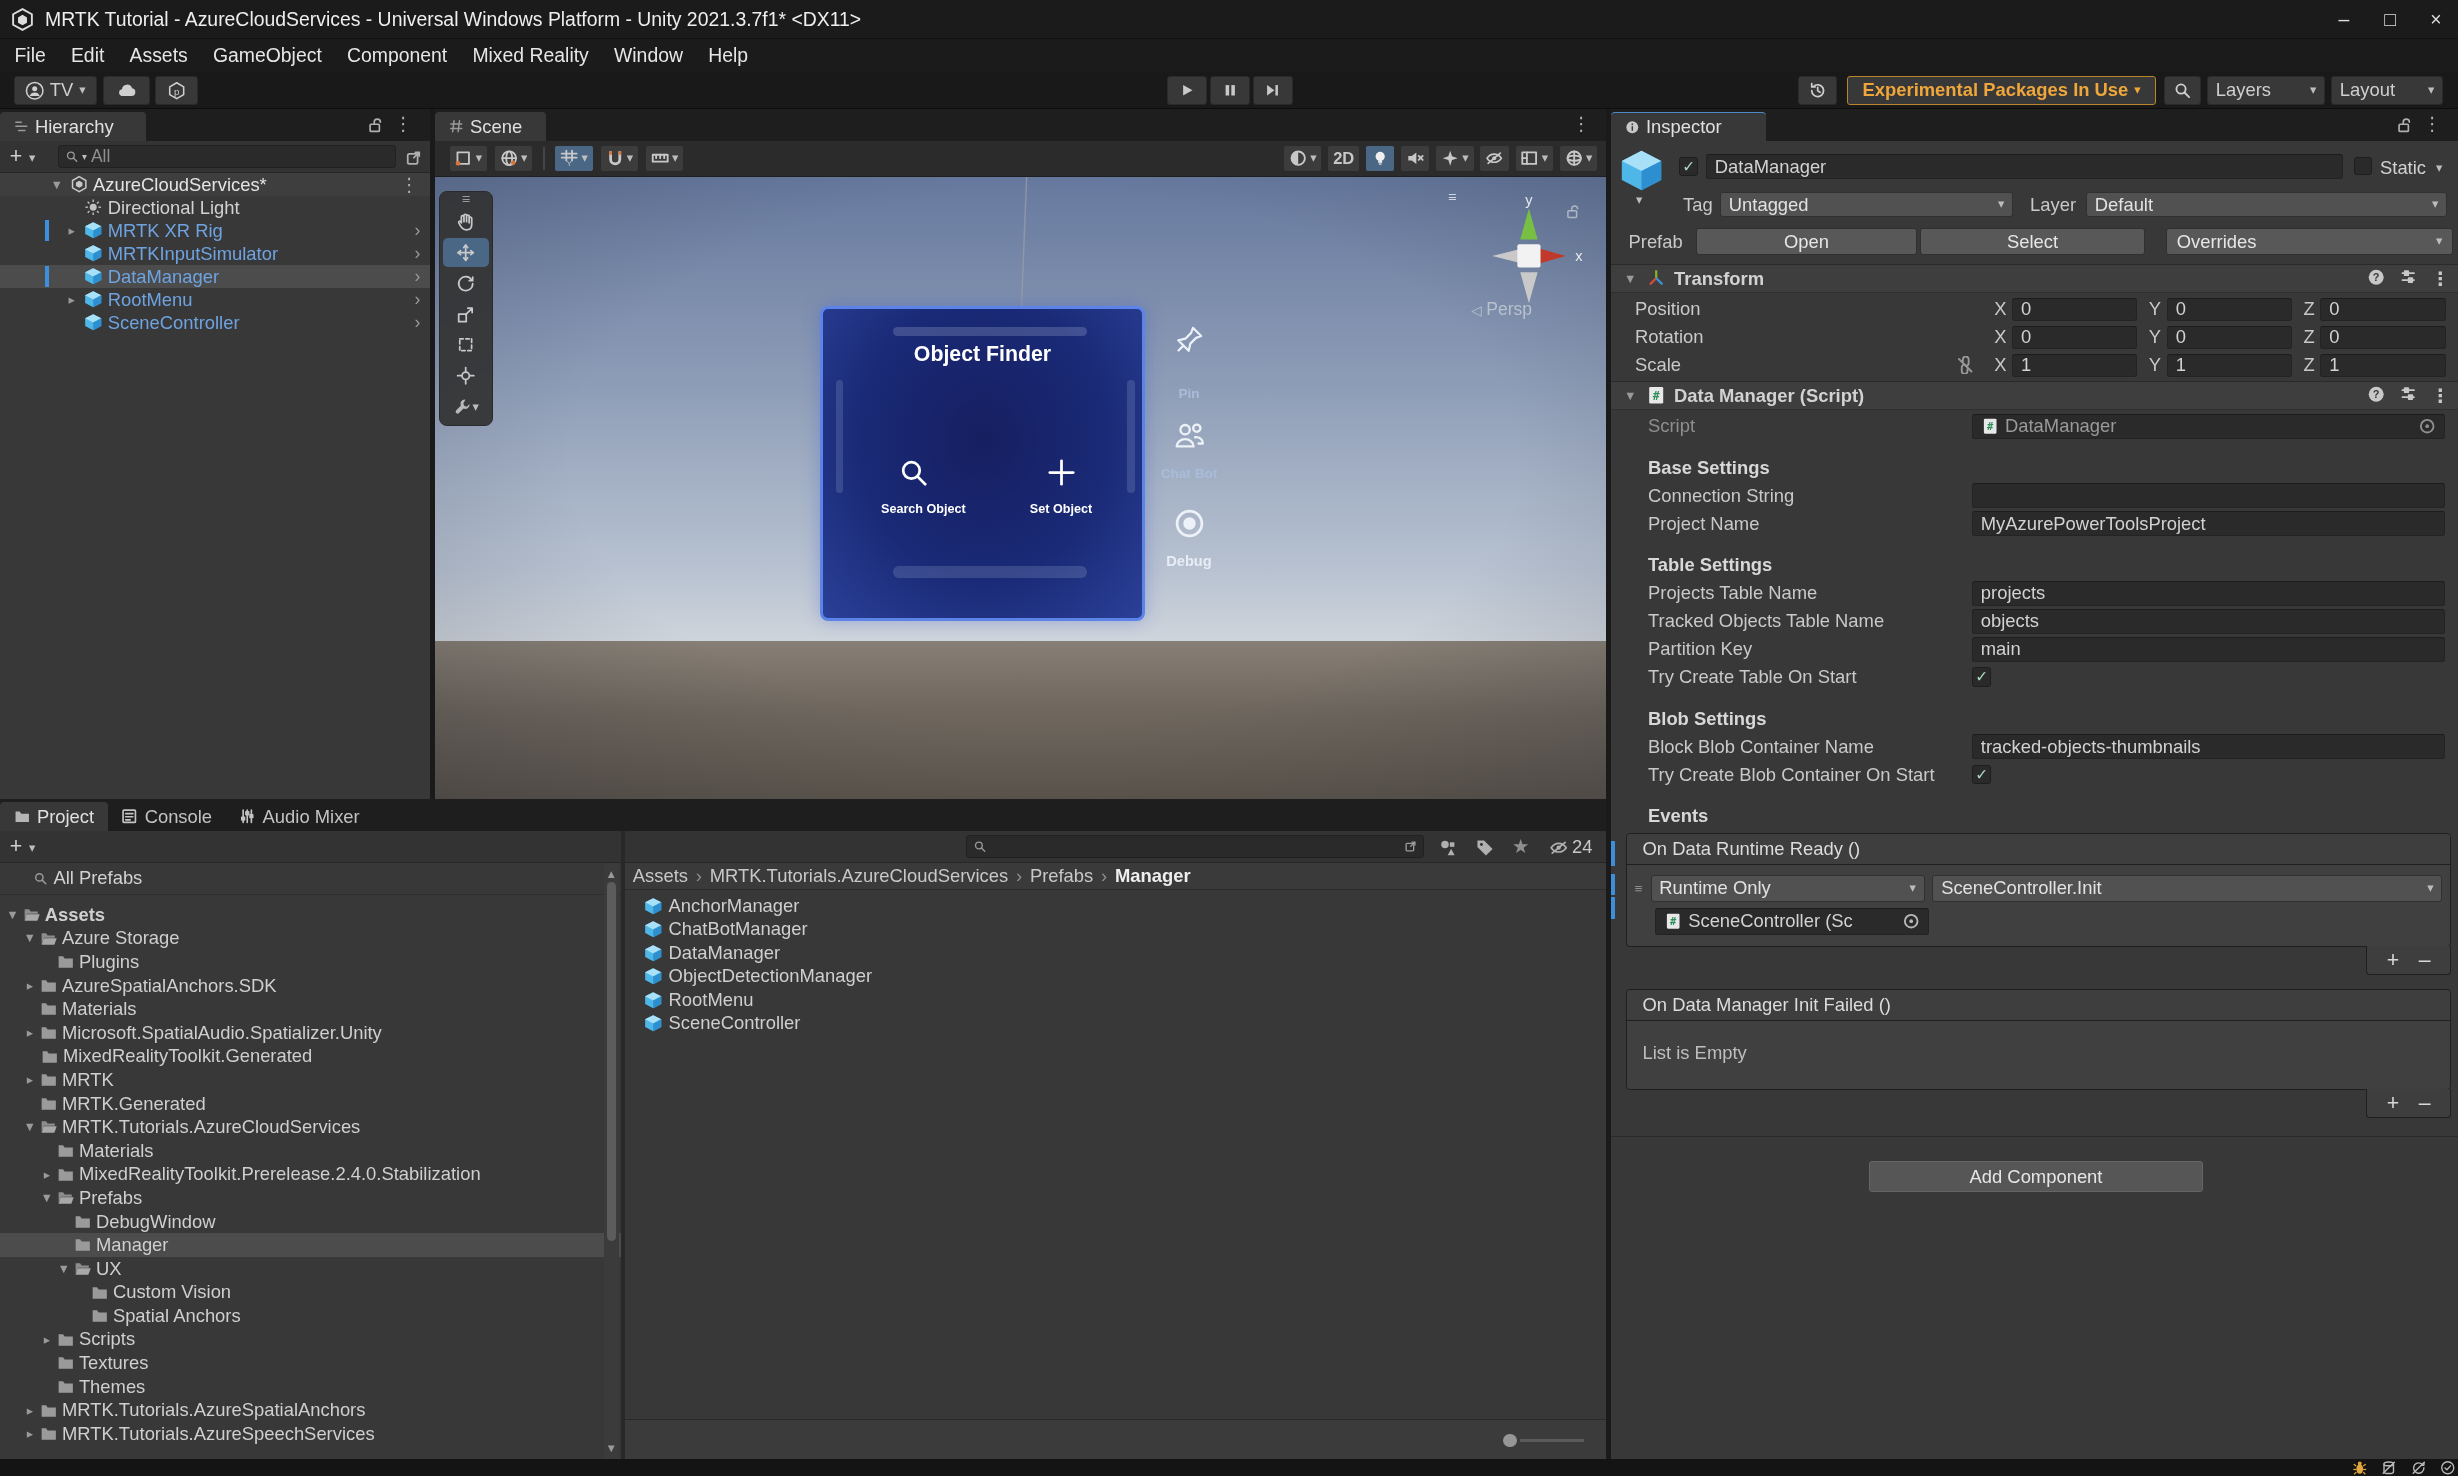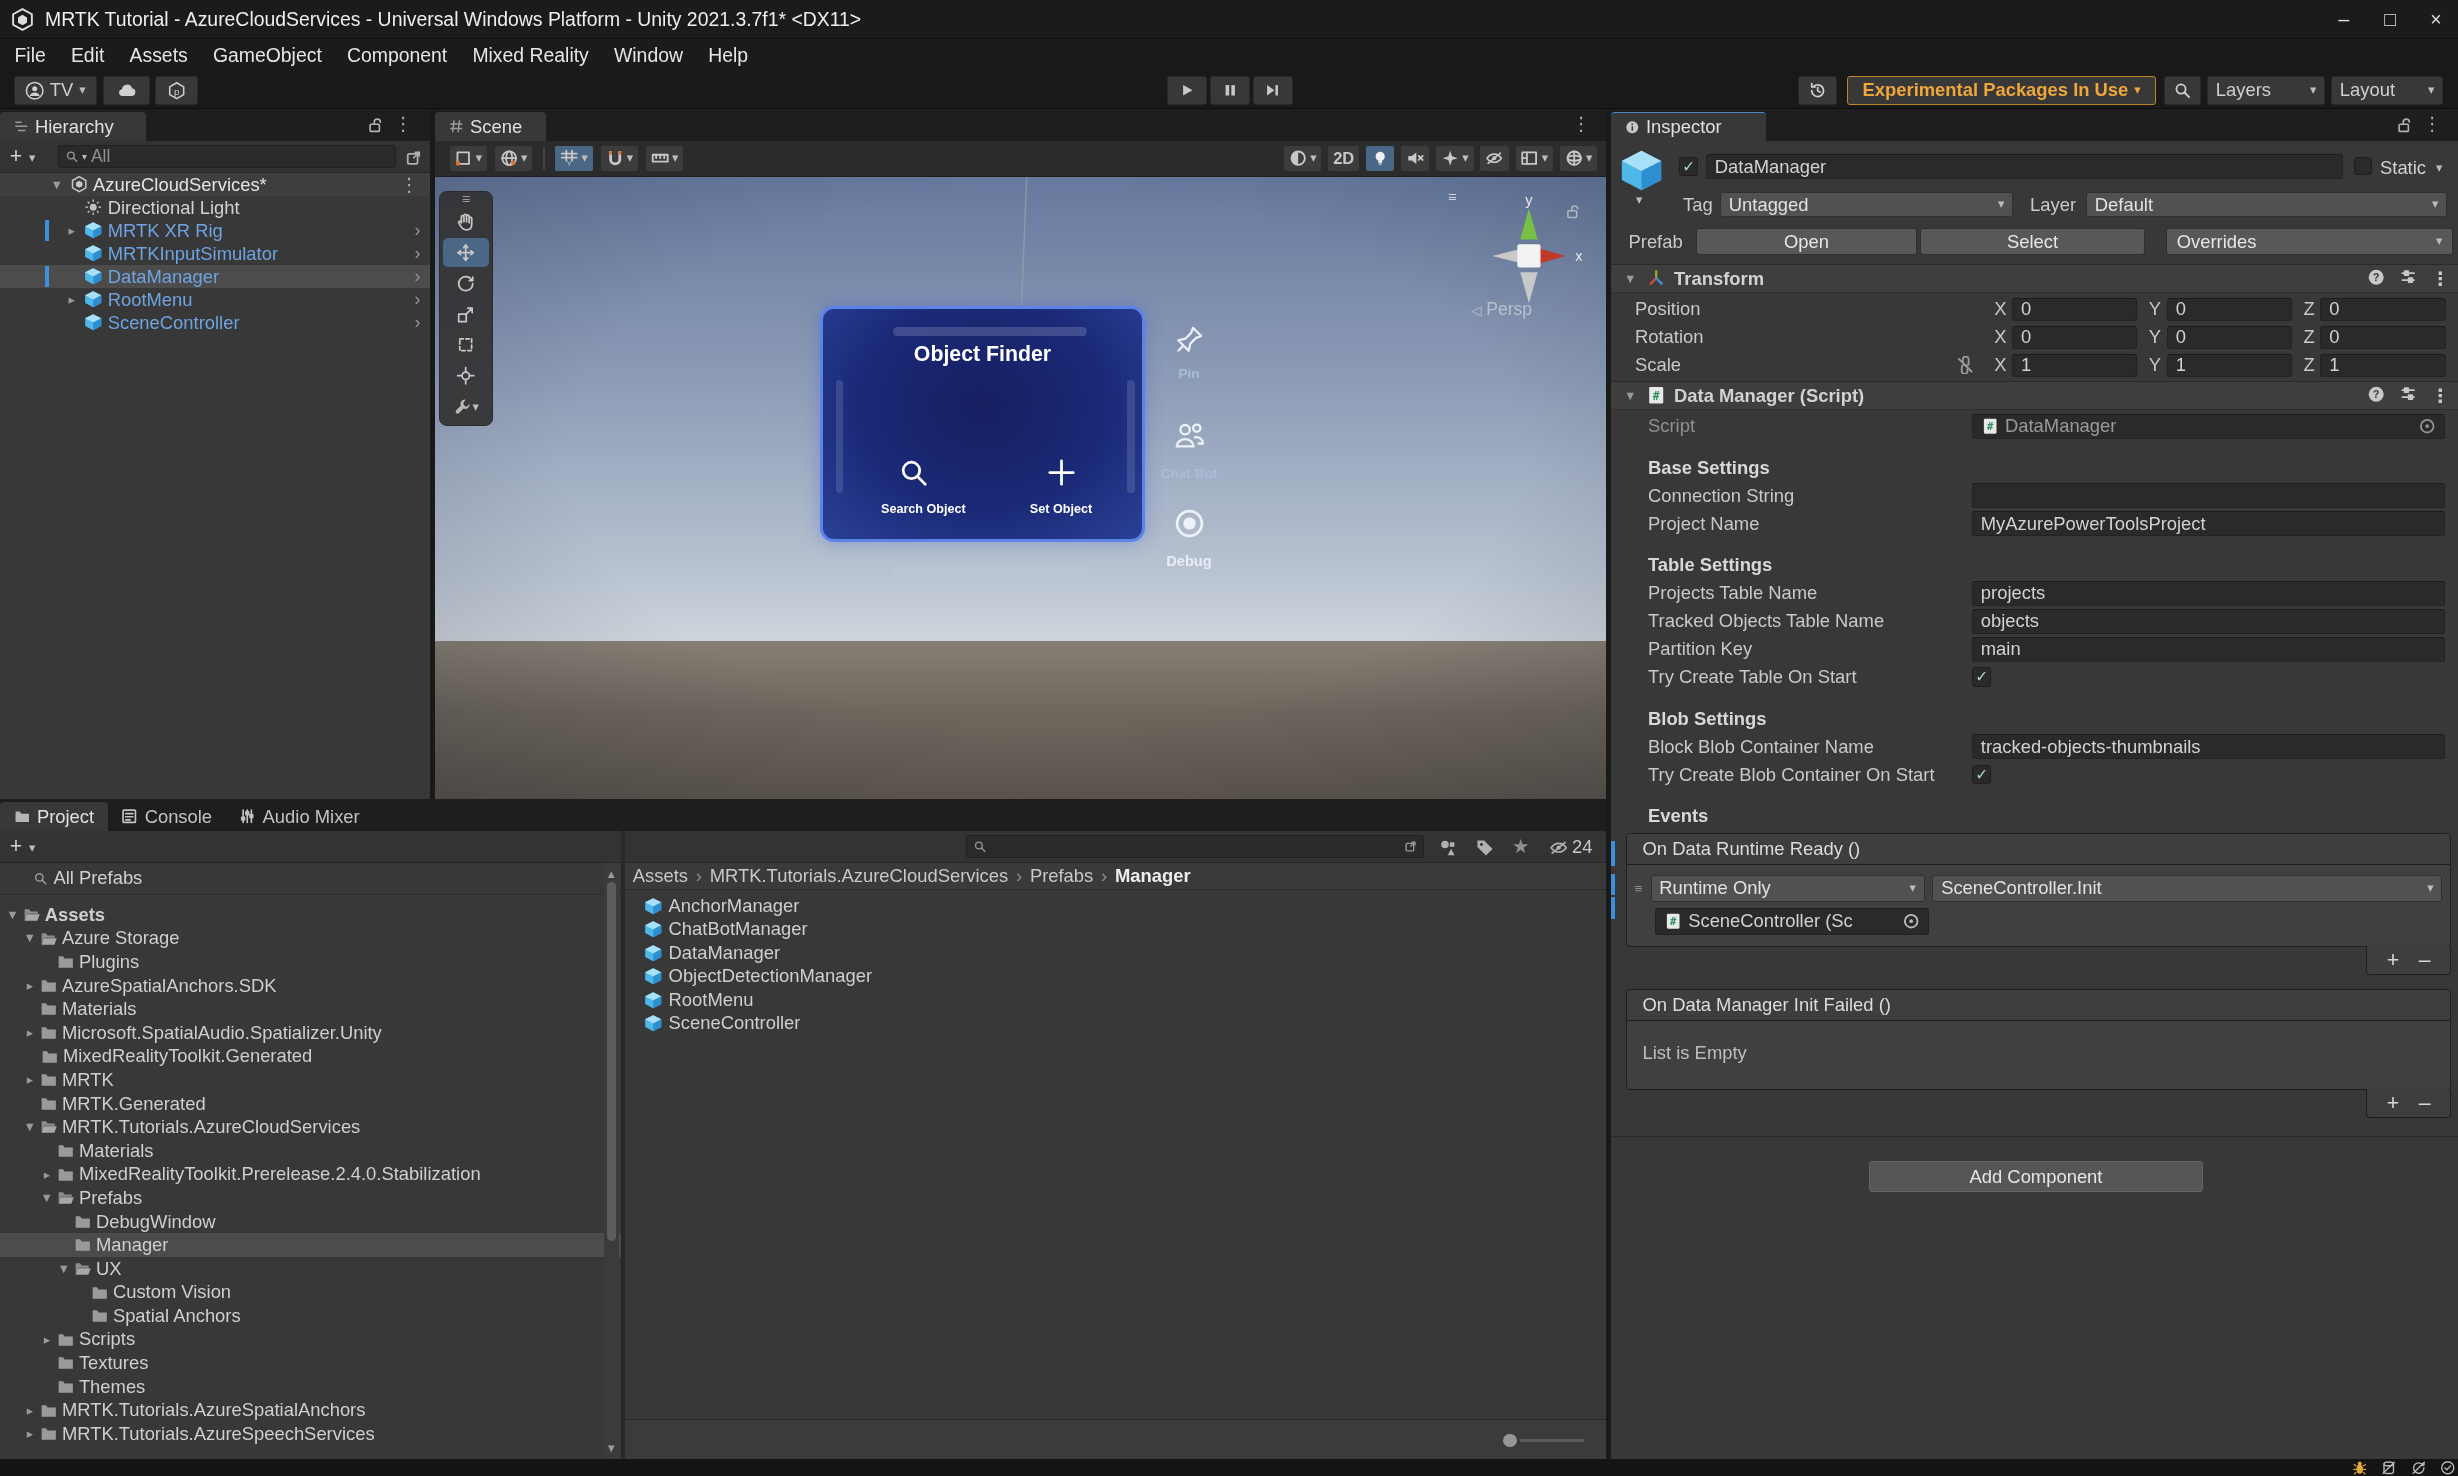--- a/index.html
+++ b/index.html
@@ -458,21 +458,21 @@
   </div>
 
   <div class="abs" style="left:0;top:68px;right:0;bottom:0;overflow:hidden">
     <div class="abs" style="left:0;top:0;right:0;height:464px;background:linear-gradient(180deg,#66799e 0%,#8e9db7 45%,#b8c2d1 85%,#cfd5dc 100%)"></div>
     <div class="abs" style="left:0;top:464px;right:0;bottom:0;background:linear-gradient(180deg,#877f75 0%,#6f675e 45%,#5e574e 100%)"></div>
     <div class="abs" style="left:0;top:0;right:0;bottom:0;background:radial-gradient(ellipse at 52% 45%,transparent 55%,rgba(15,20,35,0.22) 100%)"></div>
     <svg class="abs" style="left:0;top:0" width="1171" height="622" viewBox="0 0 1207 641">
       <line x1="612" y1="-54" x2="598" y2="296" stroke="#9aa0a8" stroke-width="1.5" opacity="0.7"></line>
     </svg>
 
-    <div class="abs" style="left:385px;top:129px;width:325px;height:236px;border:3.9px solid #5C84E8;border-radius:14px;background:radial-gradient(ellipse at 50% 42%,#161f60 0%,#1a2a77 55%,#2b4097 100%);box-shadow:0 0 17.5px rgba(60,90,200,0.35)">
+    <div class="abs" style="left:385px;top:129px;width:325px;height:315px;border:3.9px solid #5C84E8;border-radius:8px;background:radial-gradient(ellipse at 50% 42%,#161f60 0%,#1a2a77 55%,#2b4097 100%);box-shadow:0 0 17.5px rgba(60,90,200,0.35)">
       <div class="abs" style="left:70px;top:17.5px;width:194px;height:9.7px;background:rgba(200,210,235,0.22);border-radius:4.9px"></div>
       <div class="abs" style="left:0;top:33px;width:100%;text-align:center;color:#fff;font-weight:bold;font-size:21.3px">Object Finder</div>
       <div class="abs" style="left:12.6px;top:71px;width:7.8px;height:113px;background:rgba(190,200,230,0.18);border-radius:3.9px"></div>
       <div class="abs" style="left:304px;top:71px;width:7.8px;height:113px;background:rgba(190,200,230,0.18);border-radius:3.9px"></div>
       <div class="abs" style="left:70px;top:257px;width:194px;height:11.6px;background:rgba(200,210,235,0.18);border-radius:5.8px"></div>
       <div class="abs" style="left:58px;top:147px;width:64px;text-align:center">
         <span class="ic" style="width:33px;height:33px;color:#fff">
             <svg viewBox="0 0 24 24">
               <circle cx="10.5" cy="10.5" r="6" fill="none" stroke="currentColor" stroke-width="2"></circle>
               <line x1="15" y1="15" x2="20.5" y2="20.5" stroke="currentColor" stroke-width="2" stroke-linecap="round"></line>
@@ -491,21 +491,21 @@
       </div>
     </div>
 
     <div class="abs" style="left:723px;top:146px;width:62px;text-align:center">
       <span class="ic" style="width:33px;height:33px;color:#edf1f8">
           <svg viewBox="0 0 24 24" fill="none" stroke="currentColor" stroke-width="1.6" stroke-linecap="round" stroke-linejoin="round">
             <path d="M14.5 3.5 20.5 9.5 16.8 10.8 12.6 15 11.4 20.2 3.8 12.6 9 11.4 13.2 7.2z"></path>
             <line x1="7" y1="17" x2="4" y2="20"></line>
           </svg>
         </span>
-      <div style="color:#a9bcd9;font-size:13.6px;font-weight:bold;margin-top:5px">Pin</div>
+      <div style="color:#a9bcd9;font-size:13.6px;font-weight:bold;margin-top:25px">Pin</div>
     </div>
     <div class="abs" style="left:723px;top:241px;width:62px;text-align:center">
       <span class="ic" style="width:35px;height:35px;color:#edf1f8">
           <svg viewBox="0 0 24 24" fill="none" stroke="currentColor" stroke-width="1.6" stroke-linecap="round" stroke-linejoin="round">
             <circle cx="9" cy="8" r="3.2"></circle>
             <path d="M3.2 19.5a5.8 5 0 0 1 11.6 0z"></path>
             <circle cx="17" cy="7" r="2.5"></circle>
             <path d="M15.8 13.2a4.6 4.2 0 0 1 5.4 4.3h-3"></path>
           </svg>
         </span>

